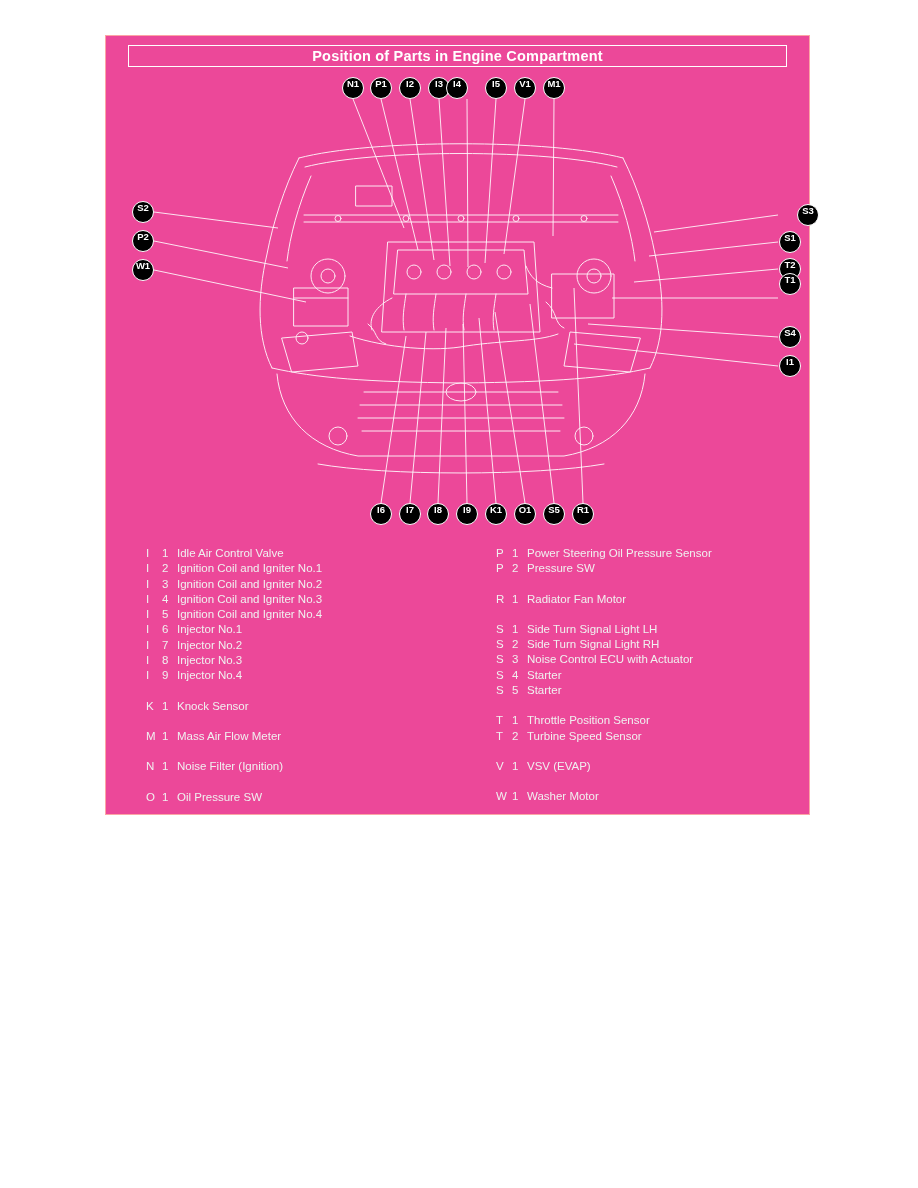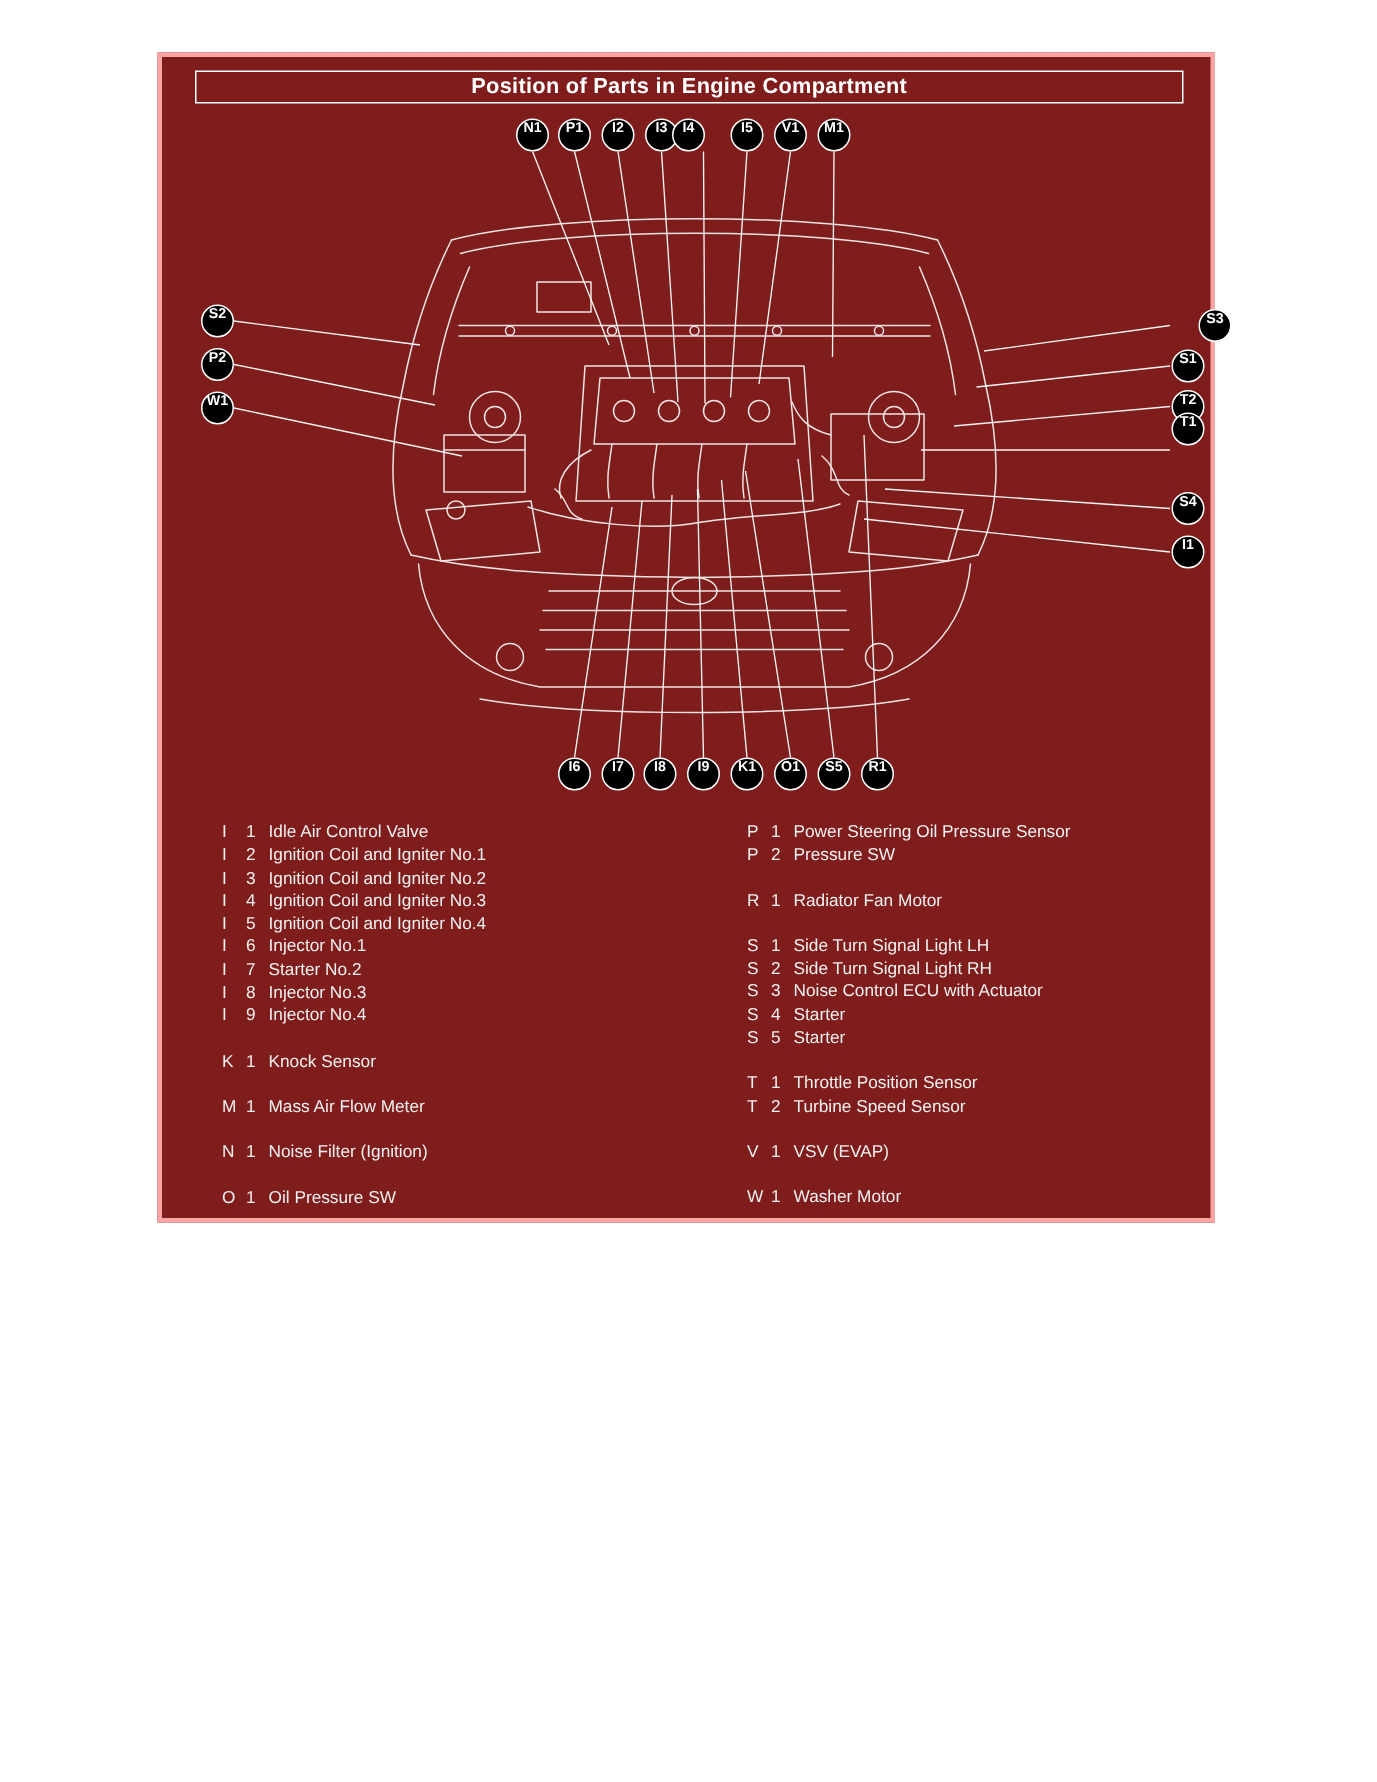--- a/index.html
+++ b/index.html
@@ -4,21 +4,21 @@
 <style>
   html,body{margin:0;padding:0;}
   body{
     width:918px;height:1188px;
     background:#ffffff;
     position:relative;
     font-family:"Liberation Sans",sans-serif;
   }
   .panel{
     position:absolute;left:105px;top:35px;width:705px;height:780px;
-    background:#7f1d1d;box-sizing:border-box;border:3px solid #fca5a5;
+    background:#ec4899;box-sizing:border-box;border:1px solid #fca5a5;
   }
   .title-bar{
     position:absolute;left:22px;top:9px;width:659px;height:22px;
     border:1px solid #fff;box-sizing:border-box;
     display:flex;align-items:center;justify-content:center;z-index:3;
   }
   .title-bar span{
     color:#fff;font-weight:bold;font-size:14.5px;letter-spacing:.2px;
     font-family:"Liberation Sans",sans-serif;
   }
@@ -227,21 +227,21 @@
     </div>
 
   <div class="legend-col left">
     <div class="lgroup">
       <div class="lrow"><span class="l">I</span><span class="n">1</span><span class="d">Idle Air Control Valve</span></div>
       <div class="lrow"><span class="l">I</span><span class="n">2</span><span class="d">Ignition Coil and Igniter No.1</span></div>
       <div class="lrow"><span class="l">I</span><span class="n">3</span><span class="d">Ignition Coil and Igniter No.2</span></div>
       <div class="lrow"><span class="l">I</span><span class="n">4</span><span class="d">Ignition Coil and Igniter No.3</span></div>
       <div class="lrow"><span class="l">I</span><span class="n">5</span><span class="d">Ignition Coil and Igniter No.4</span></div>
       <div class="lrow"><span class="l">I</span><span class="n">6</span><span class="d">Injector No.1</span></div>
-      <div class="lrow"><span class="l">I</span><span class="n">7</span><span class="d">Starter No.2</span></div>
+      <div class="lrow"><span class="l">I</span><span class="n">7</span><span class="d">Injector No.2</span></div>
       <div class="lrow"><span class="l">I</span><span class="n">8</span><span class="d">Injector No.3</span></div>
       <div class="lrow"><span class="l">I</span><span class="n">9</span><span class="d">Injector No.4</span></div>
     </div>
     <div class="lgroup">
       <div class="lrow"><span class="l">K</span><span class="n">1</span><span class="d">Knock Sensor</span></div>
     </div>
     <div class="lgroup">
       <div class="lrow"><span class="l">M</span><span class="n">1</span><span class="d">Mass Air Flow Meter</span></div>
     </div>
     <div class="lgroup">

